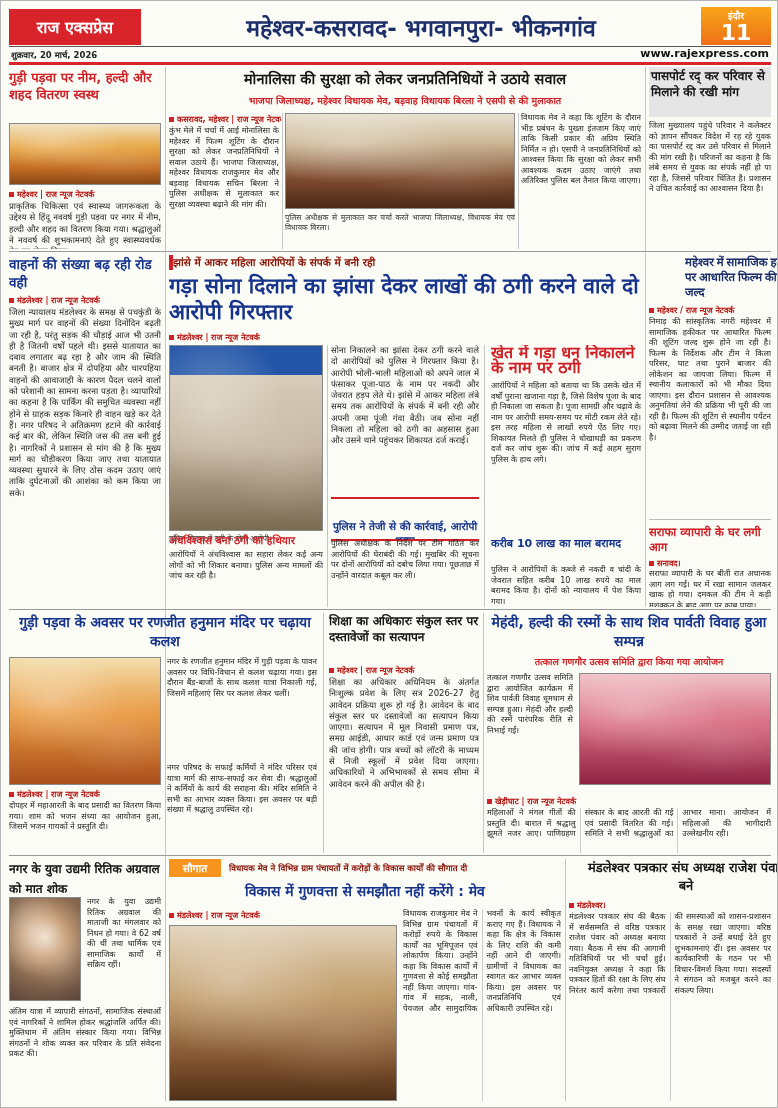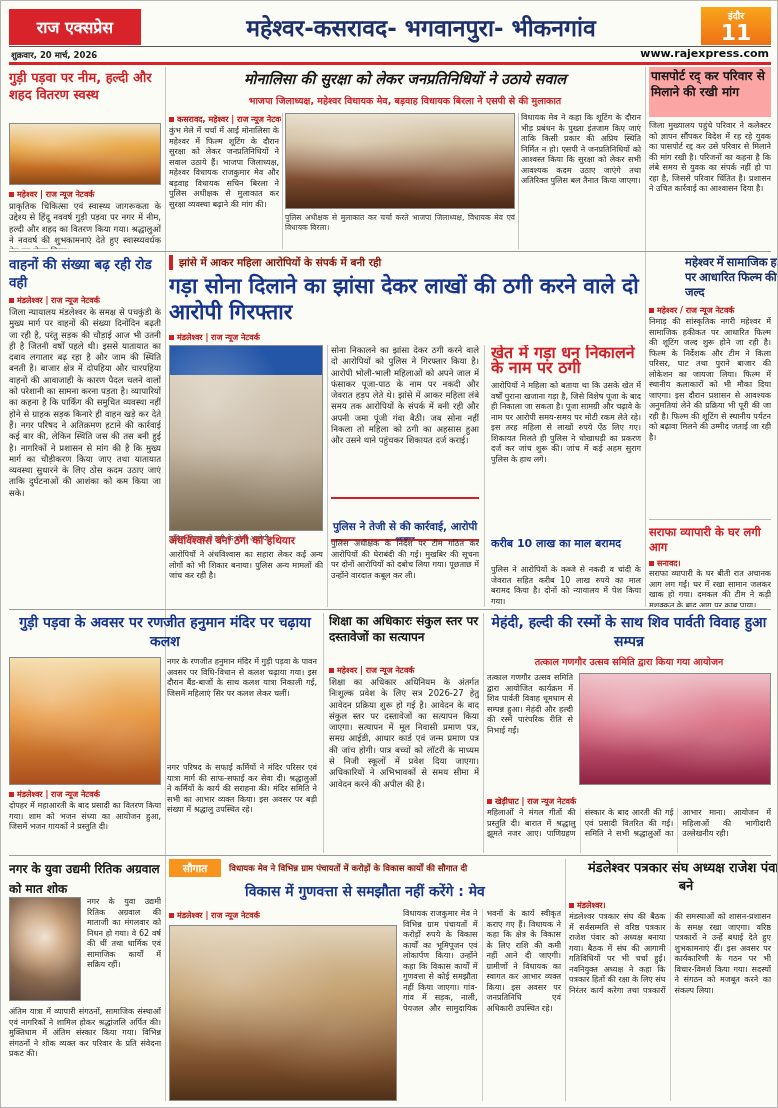--- a/index.html
+++ b/index.html
@@ -26,23 +26,23 @@
                 radial-gradient(ellipse at 72% 58%, rgba(255,255,255,.14), transparent 42%); }
   .ph-haldi   { background: linear-gradient(180deg,#f0e2c0 0%,#e6a23c 40%,#c06a22 75%,#8a4a18 100%); }
   .ph-meet    { background: linear-gradient(180deg,#e8e0d0 0%,#cdb896 30%,#7d4a2e 70%,#4a2a18 100%); }
   .ph-scam    { background: linear-gradient(180deg,#2456a8 0%,#2456a8 16%,#d8cdbb 16%,#c3b49e 55%,#7a6a52 100%); }
   .ph-kalash  { background: linear-gradient(180deg,#f3dfae 0%,#e8963c 45%,#aa4f1e 100%); }
   .ph-wedding { background: linear-gradient(180deg,#f0c2c8 0%,#d86a80 45%,#8e2344 100%); }
   .ph-port    { background: radial-gradient(circle at 50% 38%, #eedcc8 0%, #caa27c 28%, #8a6a50 60%, #5a443a 100%); }
   .ph-dev     { background: linear-gradient(180deg,#e2d4bc 0%,#c09a66 40%,#7c4f2c 80%,#4f3018 100%); }
   .logo-box { background:#d8232a; color:#fff; font-weight:bold; font-size:16px; display:flex; align-items:center; justify-content:center; }
   .city-box { background:linear-gradient(180deg,#f9a51a,#ee7117); color:#fff; text-align:center; }
-  .kicker { border-left:4px solid #d12026; padding-left:6px; color:#8a1508; font-weight:bold; }
+  .kicker { border-left:4px solid #d12026; color:#8a1508; font-weight:bold; }
   .boxhead { border-top:2px solid #d12026; border-bottom:2px solid #d12026; padding:20px 0; }
-  .hlbg { background:#fca5a5; padding:1px 2px; }
+  .hlbg { background:#e5e5e5; padding:1px 2px; }
   .label-box { background:#f7941d; color:#fff; font-weight:bold; font-size:10.5px; display:flex; align-items:center; justify-content:center; }
   .nw { white-space:nowrap; }
 </style>
 </head>
 <body>
 
 <div class="page">
 
   <div class="a logo-box" style="left:8px;top:8px;width:132px;height:36px;">
     <span>राज एक्सप्रेस</span>
@@ -71,21 +71,21 @@
   <div class="hr" style="left:8px;top:854px;width:762px;"></div>
   <div class="hr" style="left:648px;top:518px;width:122px;background:#bbb;"></div>
 
   <div class="a hl c-red" style="left:8px;top:68px;width:152px;height:52px;font-size:13px;line-height:17px;">गुड़ी पड़वा पर नीम, हल्दी और शहद वितरण स्वस्थ</div>
   <div class="photo ph-haldi" style="left:8px;top:122px;width:152px;height:62px;"></div>
   <div class="a byline" style="left:8px;top:187px;width:152px;height:11px;">
     <span class="bullet"></span><span>महेश्वर | राज न्यूज नेटवर्क</span>
   </div>
   <div class="a bt" style="left:8px;top:200px;width:152px;height:48px;">प्राकृतिक चिकित्सा एवं स्वास्थ्य जागरूकता के उद्देश्य से हिंदू नववर्ष गुड़ी पड़वा पर नगर में नीम, हल्दी और शहद का वितरण किया गया। श्रद्धालुओं ने नववर्ष की शुभकामनाएं देते हुए स्वास्थ्यवर्धक पेय का सेवन किया।</div>
 
-  <div class="a hl c-black center nw" style="left:168px;top:67px;width:472px;height:22px;font-size:14.5px;line-height:22px;font-style:italic;">मोनालिसा की सुरक्षा को लेकर जनप्रतिनिधियों ने उठाये सवाल</div>
+  <div class="a hl c-black center nw" style="left:168px;top:67px;width:472px;height:22px;font-size:14.5px;line-height:22px;">मोनालिसा की सुरक्षा को लेकर जनप्रतिनिधियों ने उठाये सवाल</div>
   <div class="a hl c-red center nw" style="left:168px;top:93px;width:472px;height:13px;font-size:9.5px;line-height:13px;">भाजपा जिलाध्यक्ष, महेश्वर विधायक मेव, बड़वाह विधायक बिरला ने एसपी से की मुलाकात</div>
   <div class="a byline" style="left:168px;top:112px;width:112px;height:11px;">
     <span class="bullet"></span><span>कसरावद, महेश्वर | राज न्यूज नेटवर्क</span>
   </div>
   <div class="a bt8" style="left:168px;top:125px;width:110px;height:123px;">कुंभ मेले में चर्चा में आई मोनालिसा के महेश्वर में फिल्म शूटिंग के दौरान सुरक्षा को लेकर जनप्रतिनिधियों ने सवाल उठाये हैं। भाजपा जिलाध्यक्ष, महेश्वर विधायक राजकुमार मेव और बड़वाह विधायक सचिन बिरला ने पुलिस अधीक्षक से मुलाकात कर सुरक्षा व्यवस्था बढ़ाने की मांग की।</div>
   <div class="photo ph-meet" style="left:284px;top:112px;width:230px;height:96px;"></div>
   <div class="a cap" style="left:284px;top:212px;width:230px;height:36px;">पुलिस अधीक्षक से मुलाकात कर चर्चा करते भाजपा जिलाध्यक्ष, विधायक मेव एवं विधायक बिरला।</div>
   <div class="a bt8" style="left:520px;top:112px;width:120px;height:136px;">विधायक मेव ने कहा कि शूटिंग के दौरान भीड़ प्रबंधन के पुख्ता इंतजाम किए जाएं ताकि किसी प्रकार की अप्रिय स्थिति निर्मित न हो। एसपी ने जनप्रतिनिधियों को आश्वस्त किया कि सुरक्षा को लेकर सभी आवश्यक कदम उठाए जाएंगे तथा अतिरिक्त पुलिस बल तैनात किया जाएगा।</div>
 
   <div class="a hl c-black hlbg" style="left:648px;top:66px;width:122px;height:50px;font-size:12px;line-height:16px;">पासपोर्ट रद् कर परिवार से मिलाने की रखी मांग</div>

